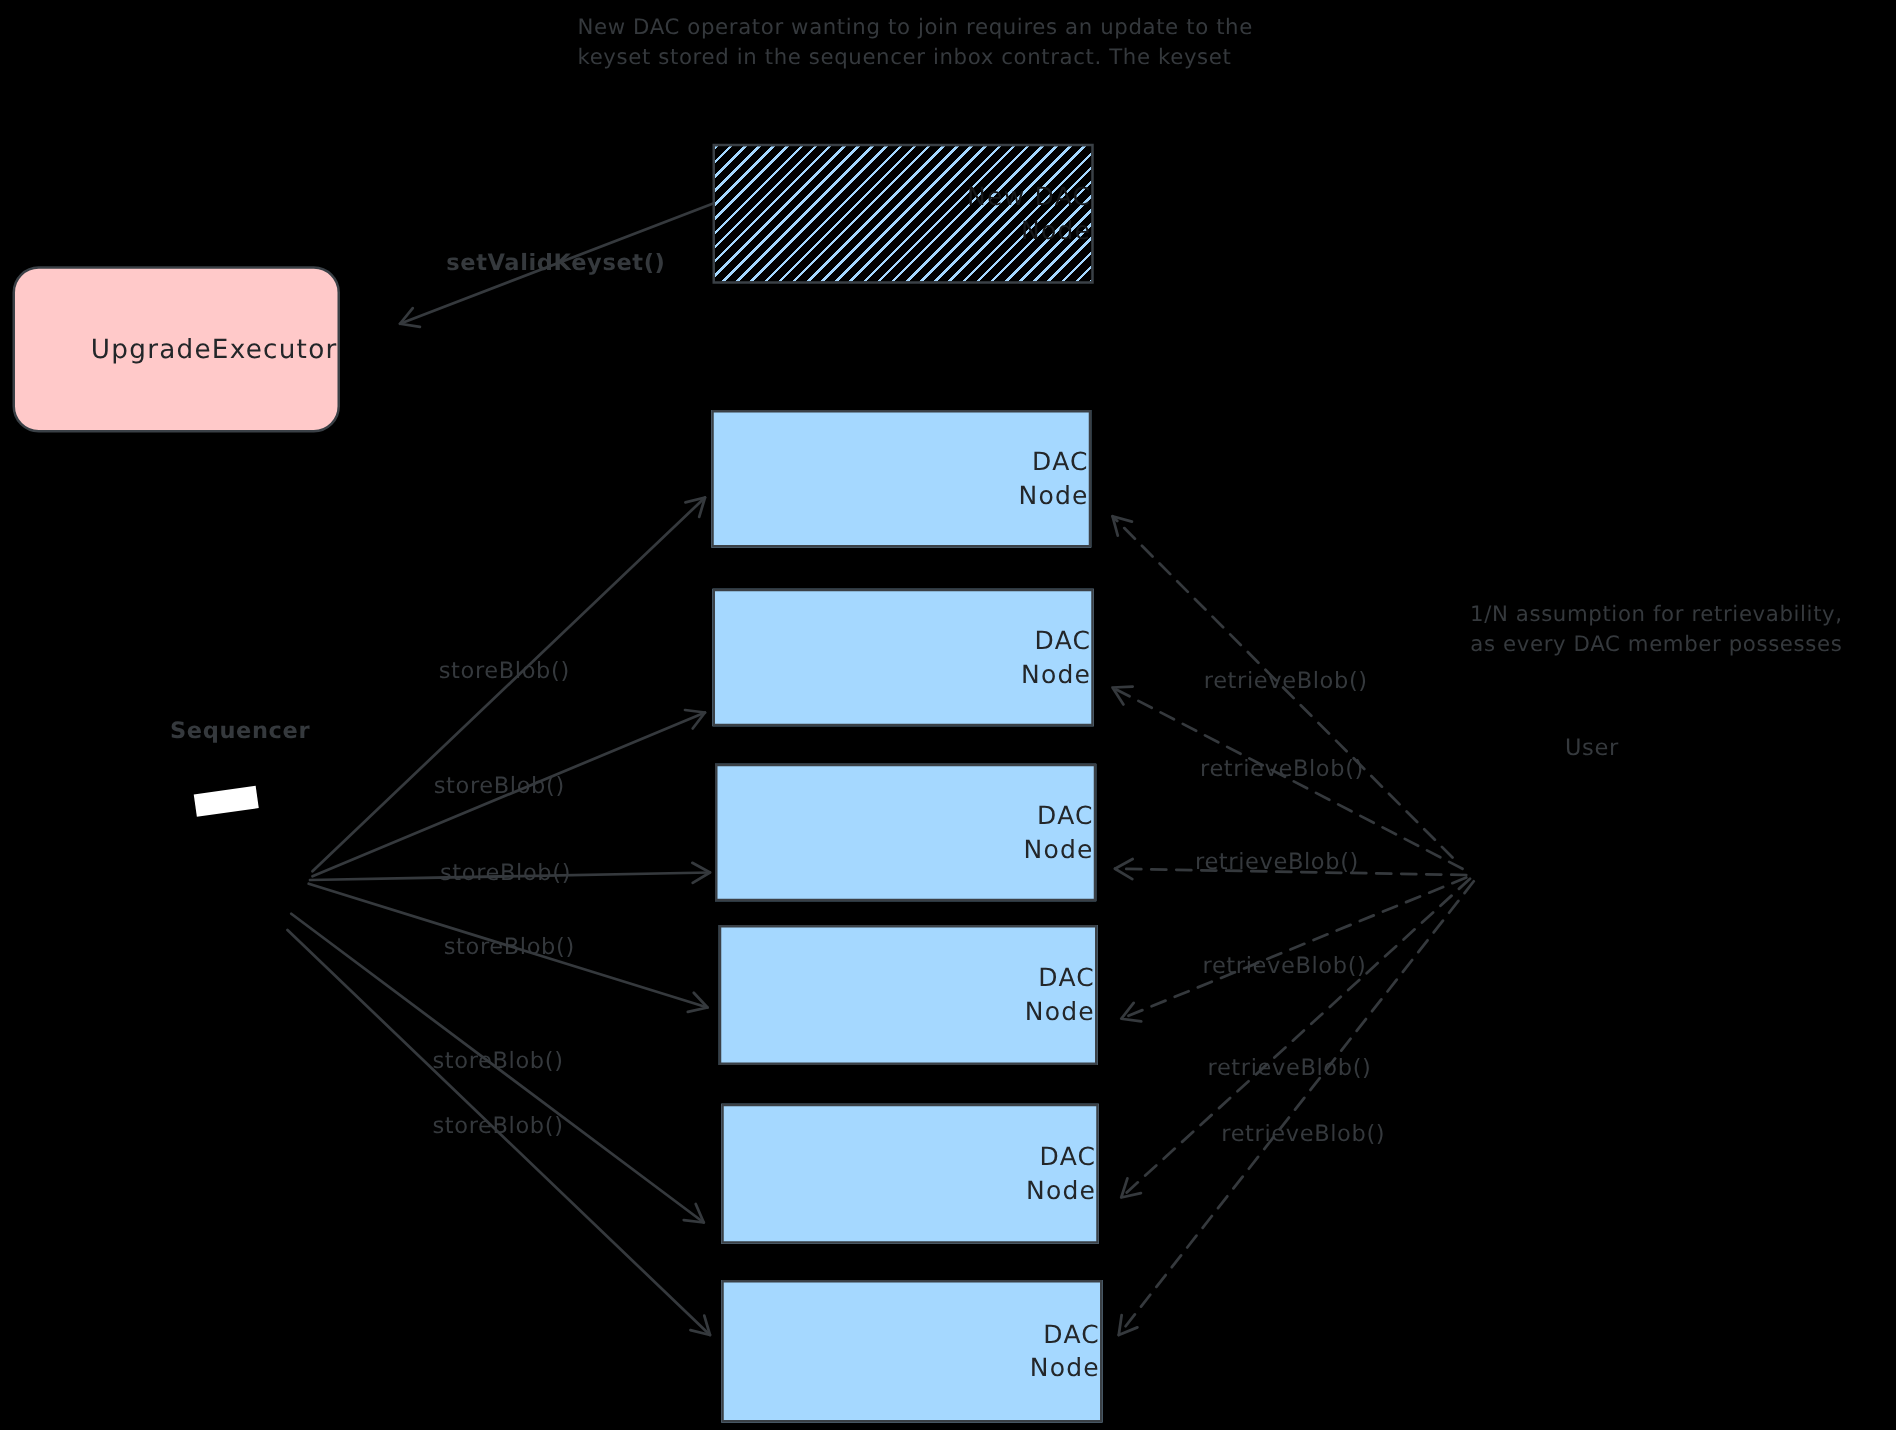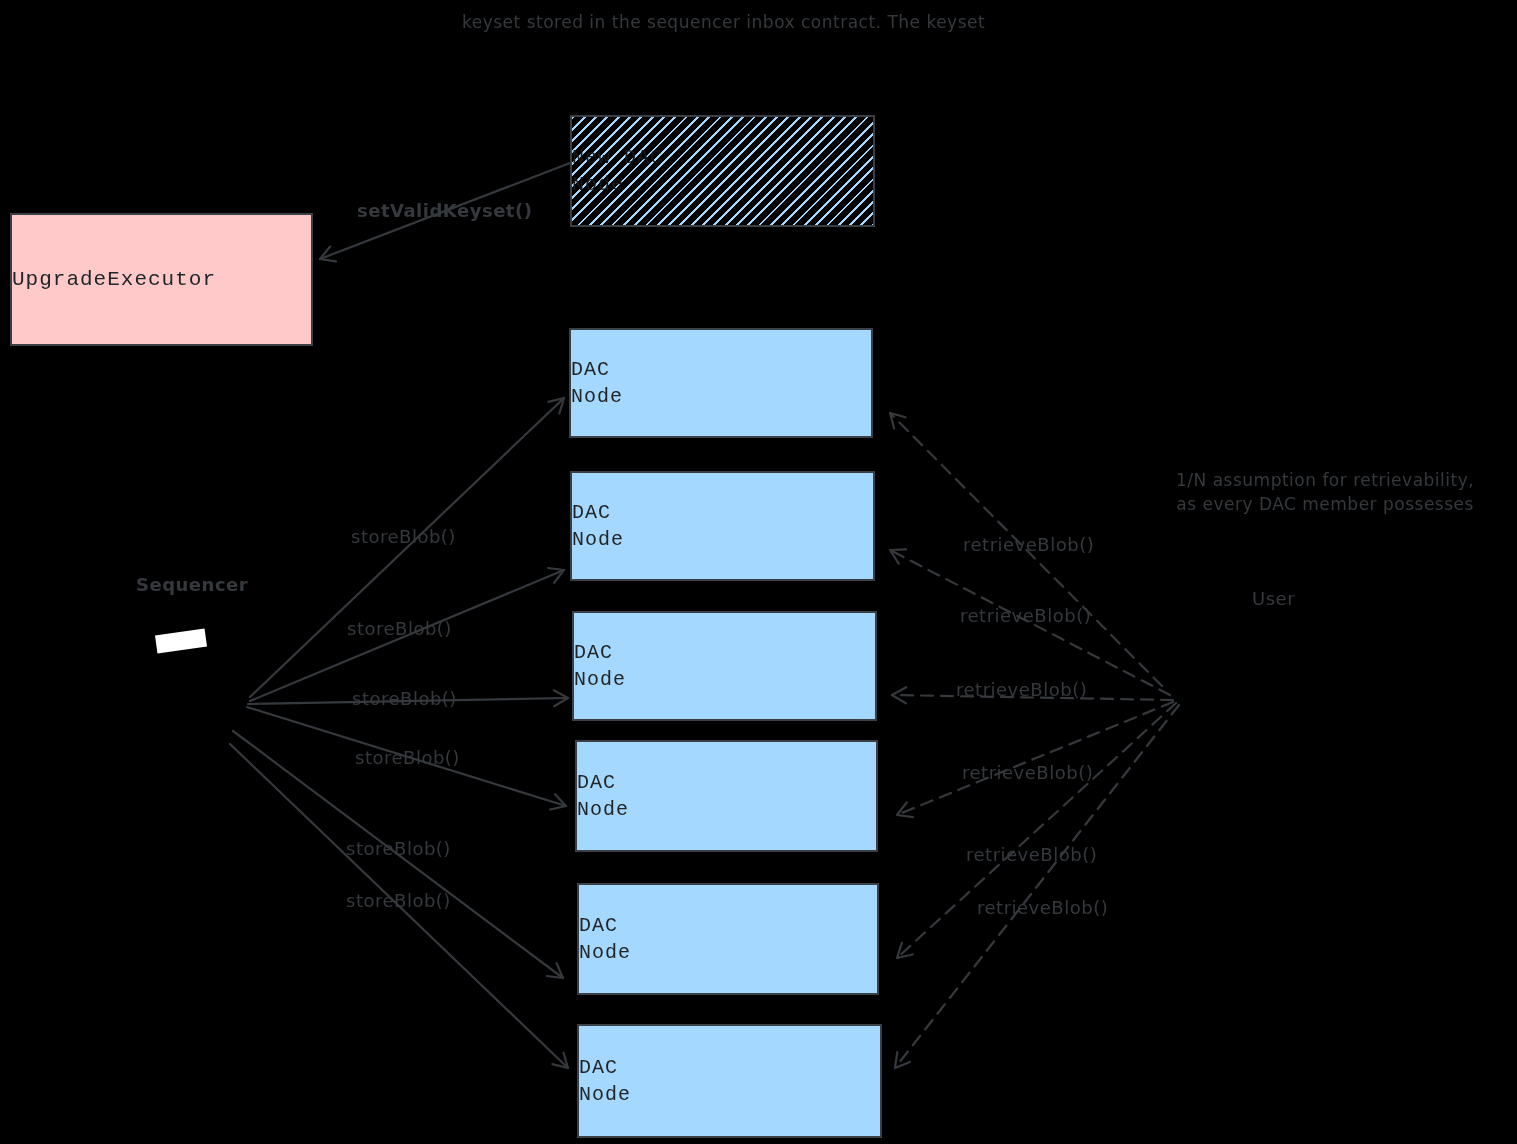--- a/index.html
+++ b/index.html
@@ -21,24 +21,24 @@
     overflow:hidden;
   }
   .arrow-layer{position:absolute;left:0;top:0;z-index:1;}
   .arrow{stroke:var(--color-line);stroke-width:2.2;fill:none;stroke-linecap:round;}
   .arrow.dashed{stroke-dasharray:12 8;}
   .ah-path{stroke:var(--color-line);stroke-width:2.2;fill:none;stroke-linecap:round;stroke-linejoin:round;}
 
   .box{
     position:absolute;z-index:2;
     border:2px solid var(--color-box-stroke);
-    display:flex;flex-direction:column;align-items:flex-start;justify-content:center;
+    display:flex;flex-direction:column;align-items:flex-end;justify-content:center;
     box-sizing:border-box;
     color:var(--color-box-text);
-    font-size:20px;line-height:27px;letter-spacing:1px;font-family:Liberation Mono, monospace;
+    font-size:20px;line-height:27px;letter-spacing:1px;
   }
   .box.blue{background:var(--color-dac-fill);}
   .box.pink{background:var(--color-executor-fill);font-size:21px;}
   .box.hatched{
     background:repeating-linear-gradient(135deg,
       var(--color-dac-fill) 0px, var(--color-dac-fill) 2px,
       transparent 2px, transparent 8px);
     color:#16181a;
   }
   .label{
@@ -81,29 +81,30 @@
 
     <line class="arrow dashed" x1="1162" y1="686" x2="890" y2="413" marker-end="url(#ah)"></line>
     <line class="arrow dashed" x1="1170" y1="695" x2="890" y2="550" marker-end="url(#ah)"></line>
     <line class="arrow dashed" x1="1173" y1="700" x2="892" y2="695" marker-end="url(#ah)"></line>
     <line class="arrow dashed" x1="1173" y1="702" x2="897" y2="815" marker-end="url(#ah)"></line>
     <line class="arrow dashed" x1="1176" y1="703" x2="897" y2="958" marker-end="url(#ah)"></line>
     <line class="arrow dashed" x1="1179" y1="705" x2="895" y2="1068" marker-end="url(#ah)"></line>
   </svg>
 
   <div class="note" style="left:462px;top:10px;">
+    <div>New DAC operator wanting to join requires an update to the</div>
     <div>keyset stored in the sequencer inbox contract. The keyset</div>
   </div>
 
   <div class="box hatched" style="left:570px;top:115px;width:305px;height:112px;">
     <div>New DAC</div>
     <div>Node</div>
   </div>
 
-  <div class="box pink" style="left:10px;top:213px;width:303px;height:133px;">
+  <div class="box pink" style="left:10px;top:213px;width:262px;height:133px;border-radius:21px;">
     <div>UpgradeExecutor</div>
   </div>
 
   <div class="label" style="left:357px;top:200px;font-weight:bold;">setValidKeyset()</div>
 
   <div class="label" style="left:136px;top:574px;font-weight:bold;">Sequencer</div>
   <div class="seq-screen"></div>
 
   <div class="box blue" style="left:569px;top:328px;width:304px;height:110px;">
     <div>DAC</div>
@@ -137,20 +138,20 @@
   <div class="label" style="left:346px;top:838px;">storeBlob()</div>
   <div class="label" style="left:346px;top:890px;">storeBlob()</div>
 
   <div class="label" style="left:963px;top:534px;">retrieveBlob()</div>
   <div class="label" style="left:960px;top:605px;">retrieveBlob()</div>
   <div class="label" style="left:956px;top:679px;">retrieveBlob()</div>
   <div class="label" style="left:962px;top:762px;">retrieveBlob()</div>
   <div class="label" style="left:966px;top:844px;">retrieveBlob()</div>
   <div class="label" style="left:977px;top:897px;">retrieveBlob()</div>
 
-  <div class="note" style="left:1176px;top:468px;text-align:center;">
+  <div class="note" style="left:1176px;top:480px;text-align:center;">
     <div>1/N assumption for retrievability,</div>
     <div>as every DAC member possesses</div>
   </div>
   <div class="label" style="left:1252px;top:588px;">User</div>
 
 
 </div>
 
 </body></html>

